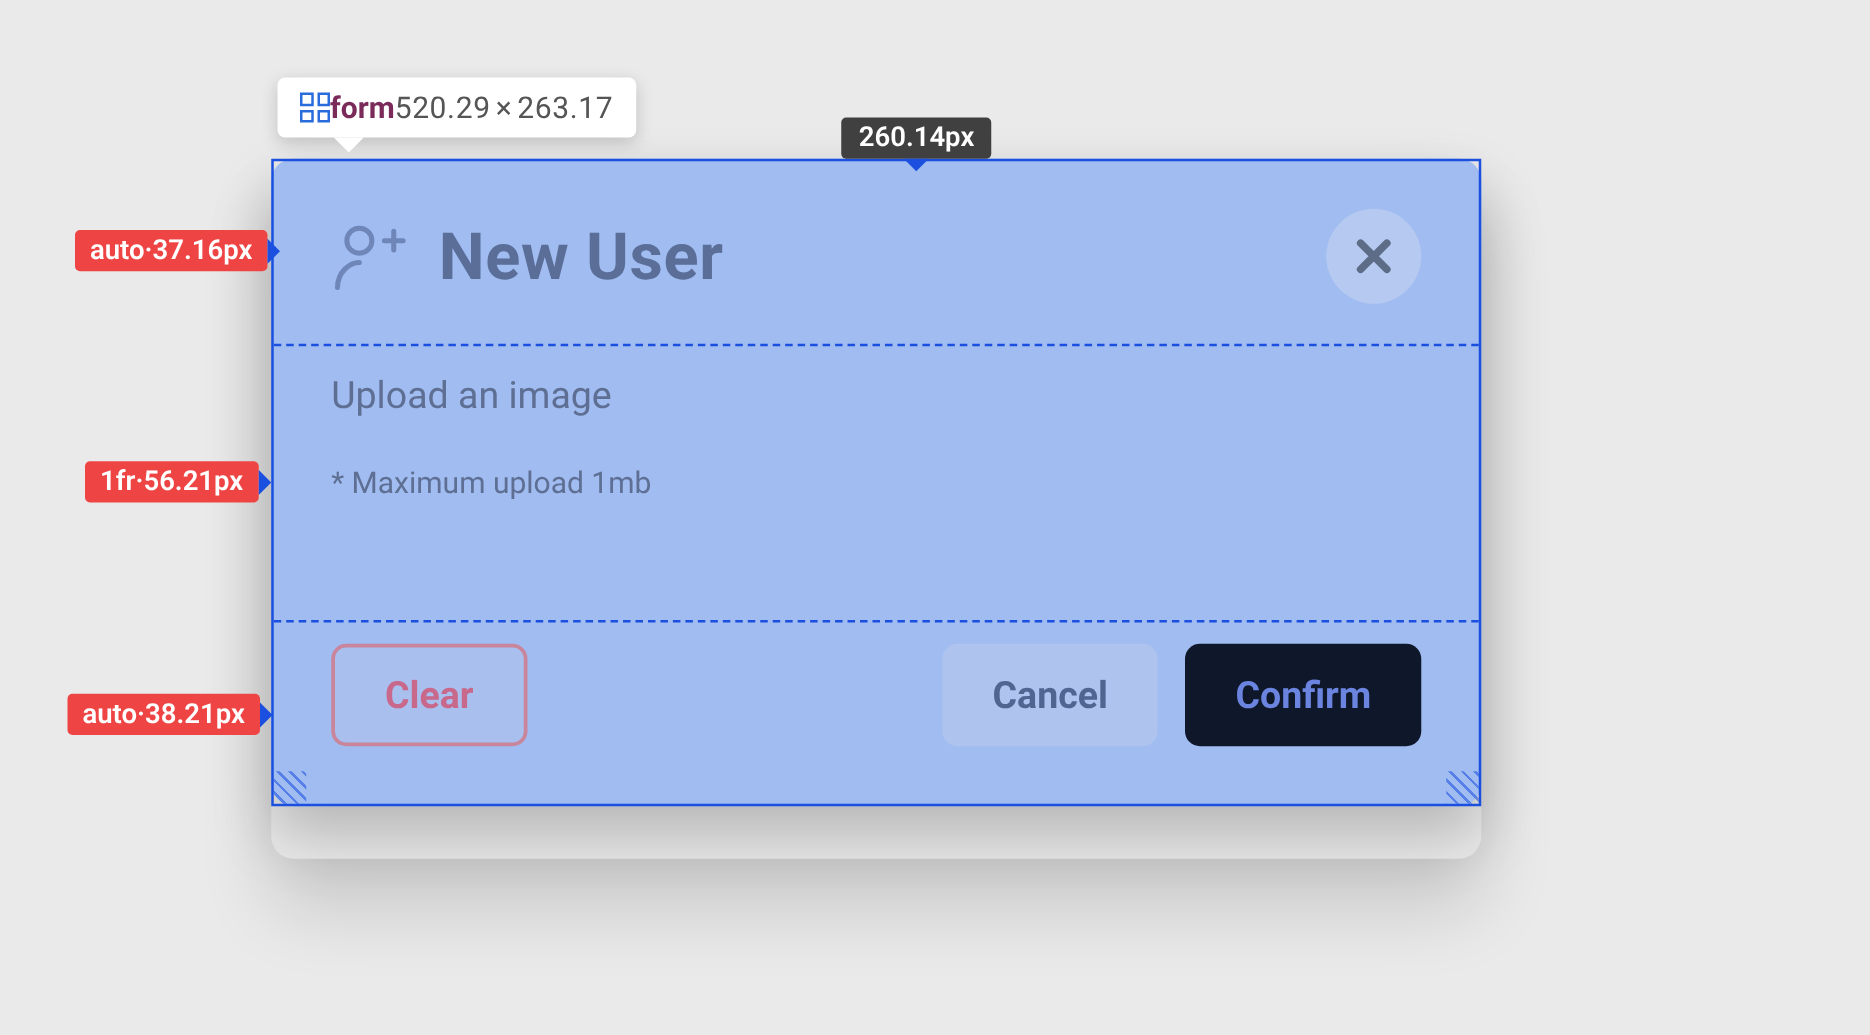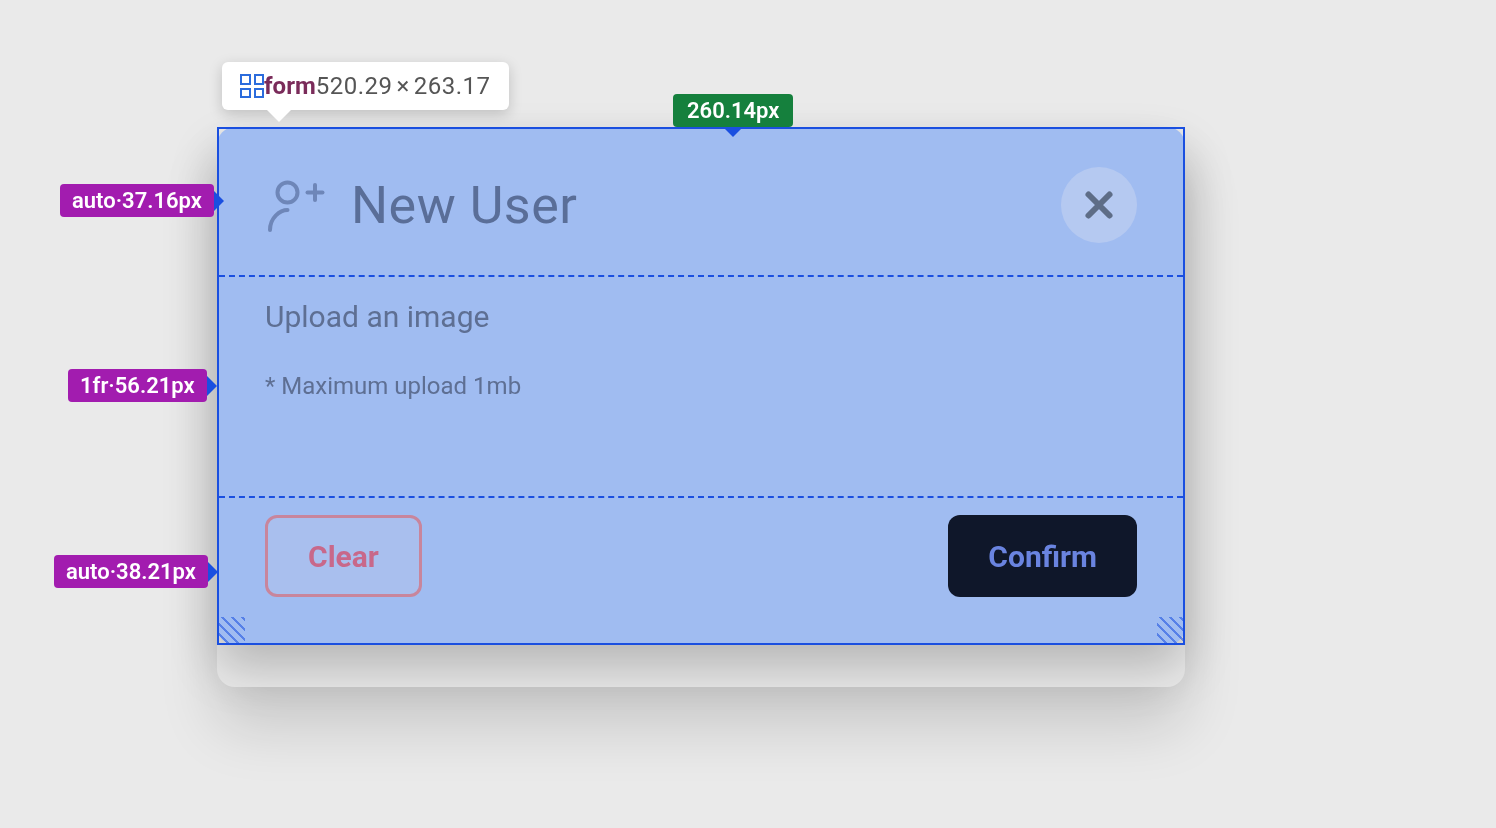--- a/index.html
+++ b/index.html
@@ -86,42 +86,42 @@
       opacity: .55;
     }
     .selection .c-bl { left: 0; bottom: 0; }
     .selection .c-br { right: 0; bottom: 0; }
 
     
     .col-ruler {
       position: absolute;
       left: 673px;
       top: 94px;
-      background: #15803d;
+      background: #404040;
       color: #fff;
       font-size: 22px;
       font-weight: 600;
       padding: 4px 14px;
       border-radius: 4px;
       z-index: 45;
     }
     .col-ruler::after { 
       content: "";
       position: absolute;
       left: 50%; transform: translateX(-50%);
       bottom: -10px;
       border-left: 10px solid transparent;
       border-right: 10px solid transparent;
       border-top: 10px solid #1a4fe0;
     }
 
     
     .row-ruler {
       position: absolute;
-      background: #a21caf;
+      background: #ef4444;
       color: #fff;
       font-size: 22px;
       font-weight: 600;
       padding: 4px 12px;
       border-radius: 4px;
       z-index: 45;
       white-space: nowrap;
     }
     .row-ruler::after {
       content: "";
@@ -171,21 +171,21 @@
     }
     .user-plus {
       width: 60px; height: 60px;
       position: relative;
       color: #6e86b8;
       flex-shrink: 0;
     }
     .user-plus svg { width: 100%; height: 100%; stroke: currentColor; fill: none; stroke-width: 3.2; stroke-linecap: round; }
     .title {
       color: #5a6e98;
-      font-weight: 400;
+      font-weight: 700;
       font-size: 52px;
       letter-spacing: .5px;
       flex: 1;
     }
     .close-btn {
       width: 76px; height: 76px;
       border-radius: 50%;
       background: #b5c9f1;
       display: flex;
       align-items: center; justify-content: center;
@@ -317,20 +317,21 @@
   <div class="modal-body">
     <div class="upload-row">
       <div class="upload-label">Upload an image</div>
     </div>
     <div class="hint">* Maximum upload 1mb</div>
   </div>
 
   <div class="modal-footer">
     <div class="btn btn-clear">Clear</div>
     <div class="spacer"></div>
+    <div class="btn btn-cancel">Cancel</div>
     <div class="btn btn-confirm">Confirm</div>
   </div>
 </div>
 
 <div class="modal-shadow"></div>
 
 <div class="selection">
   <div class="h1"></div>
   <div class="h2"></div>
   <div class="corner c-bl"></div>

